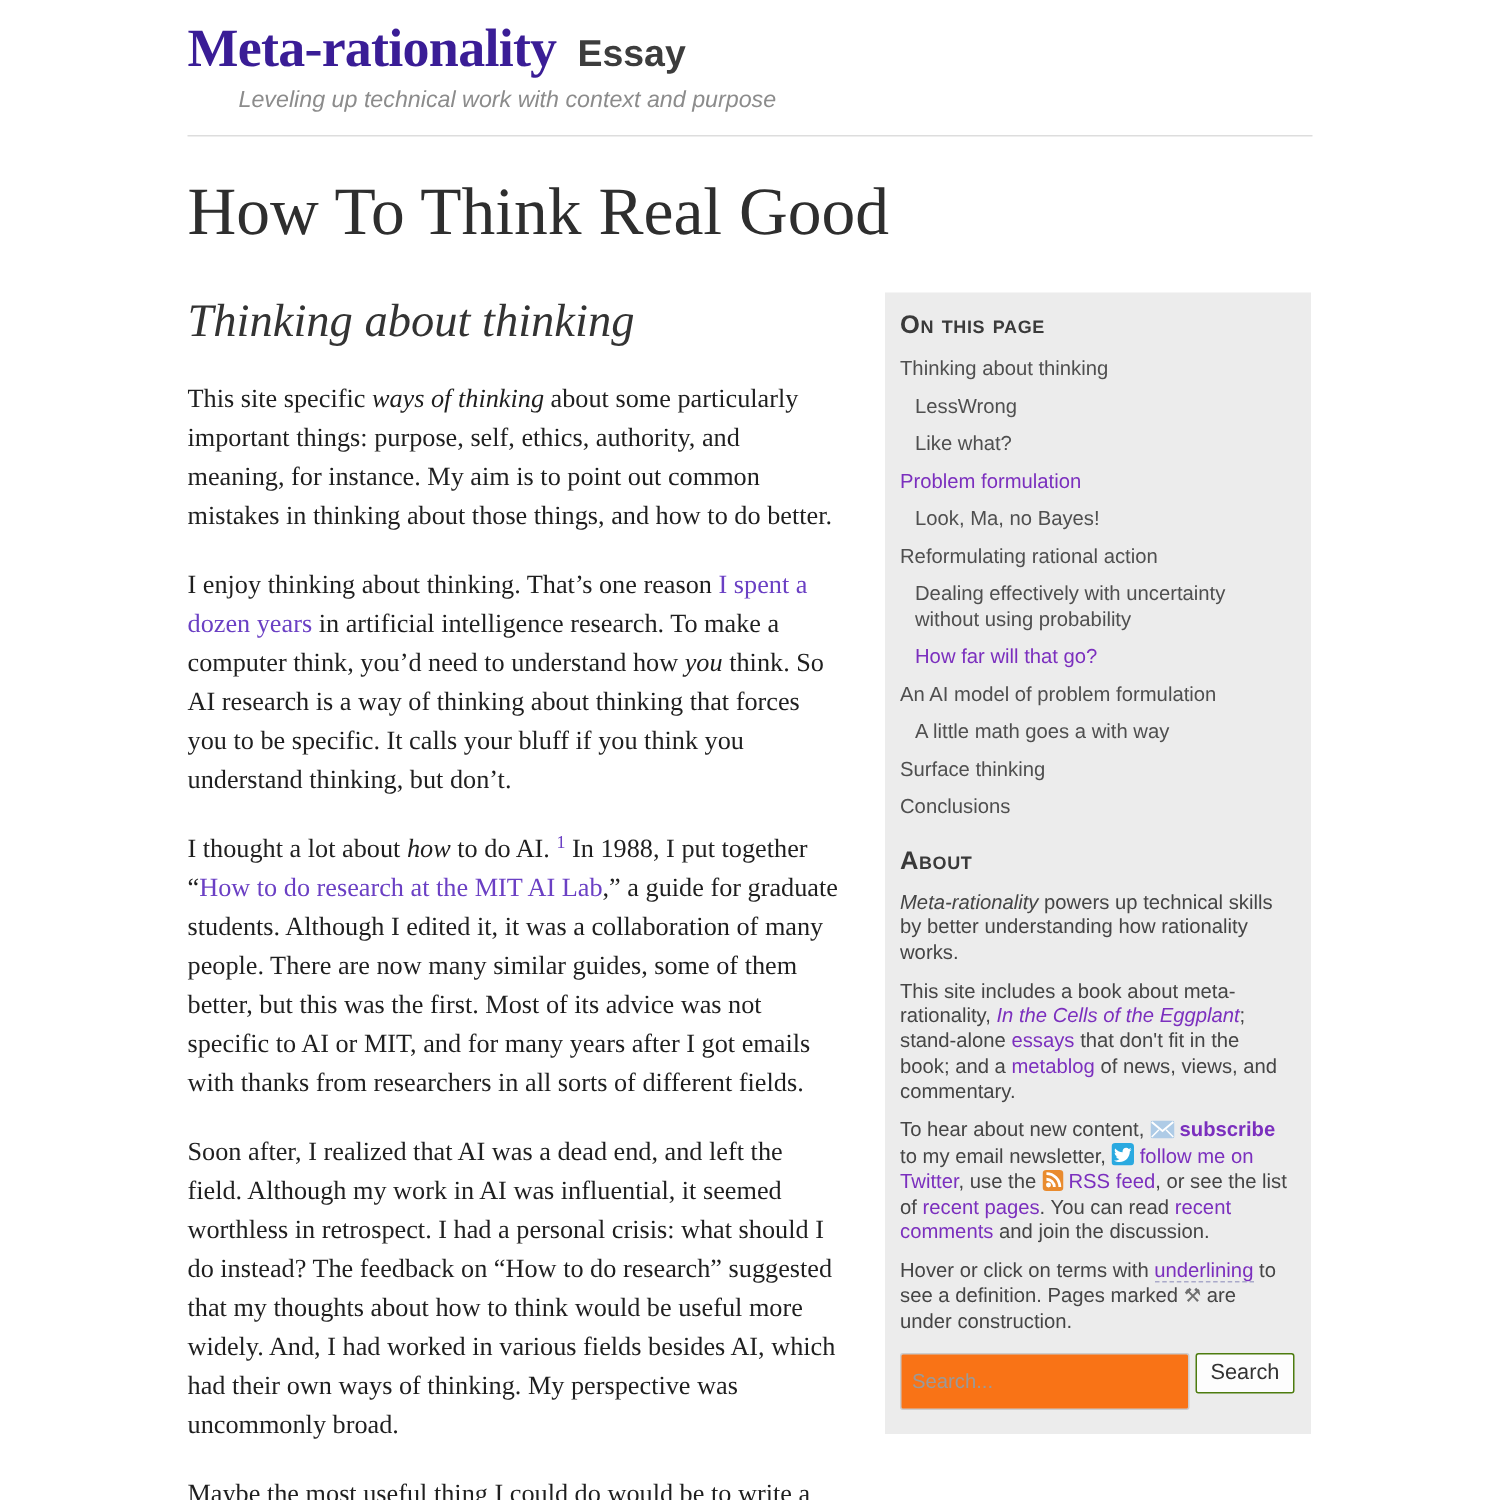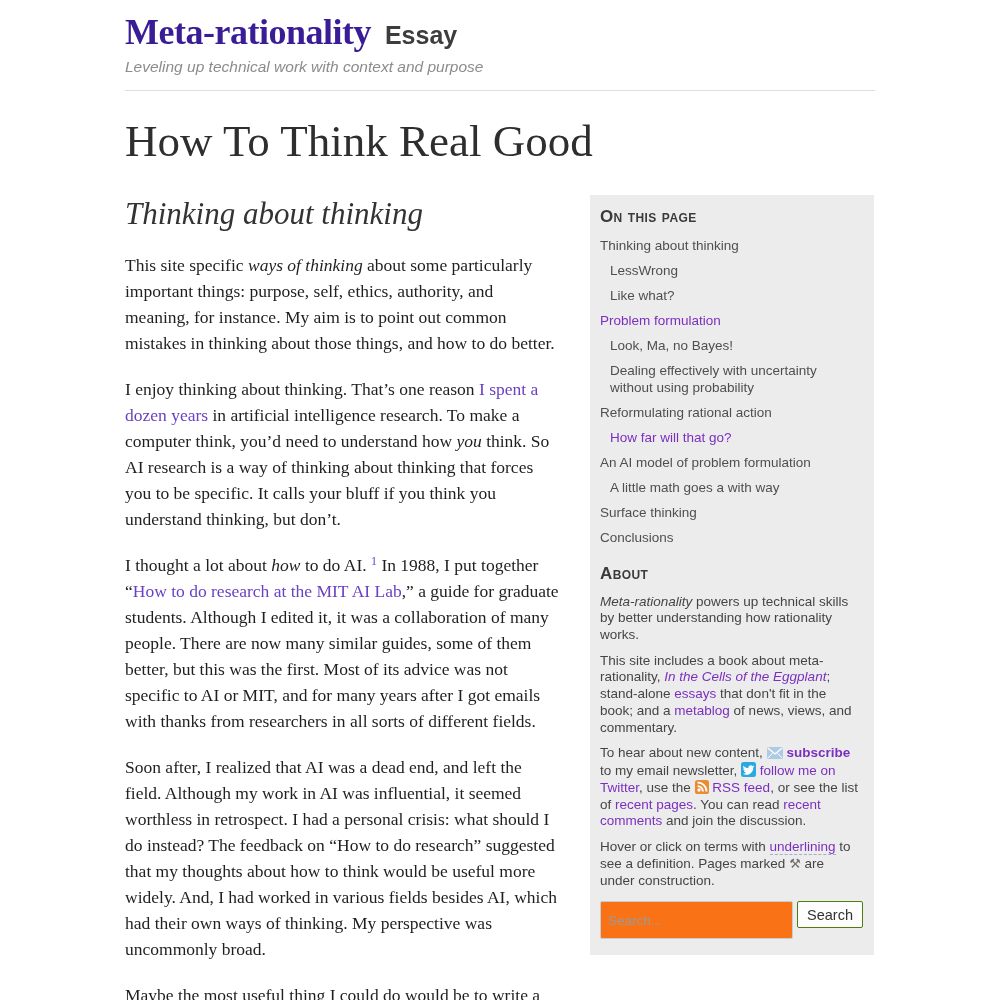--- a/index.html
+++ b/index.html
@@ -24,21 +24,21 @@
   .site-title{
     font-family:"Liberation Serif",serif;font-weight:700;
     font-size:36px;line-height:40px;color:var(--brand);letter-spacing:-0.5px;
   }
   .site-kind{
     font-family:"Liberation Sans",sans-serif;font-weight:700;
     font-size:25px;color:#3d3d3d;
   }
   .tagline{
     font-family:"Liberation Sans",sans-serif;font-style:italic;
-    font-size:15.5px;color:#8c8c8c;margin-top:6px;
+    font-size:15.5px;color:#8c8c8c;margin-top:6px;margin-left:34px;
   }
   .header-rule{border:none;border-top:1px solid #ddd;margin:14px 0 0 0;}
 
   
   .page-title{
     font-size:45px;line-height:1.1;font-weight:400;color:#2e2e2e;
     margin:26px 0 0 0;white-space:nowrap;
   }
 
   
@@ -126,22 +126,22 @@
       </div>
 
     <div class="sidebar">
       <div class="sidebar-heading">On this page</div>
       <div>
           <div class="toc-item level-1">Thinking about thinking</div>
           <div class="toc-item level-2">LessWrong</div>
           <div class="toc-item level-2">Like what?</div>
           <div class="toc-item level-1 active">Problem formulation</div>
           <div class="toc-item level-2">Look, Ma, no Bayes!</div>
+          <div class="toc-item level-1">Reformulating rational action</div>
           <div class="toc-item level-2">Dealing effectively with uncertainty without using probability</div>
-          <div class="toc-item level-1">Reformulating rational action</div>
           <div class="toc-item level-2 active">How far will that go?</div>
           <div class="toc-item level-1">An AI model of problem formulation</div>
           <div class="toc-item level-2">A little math goes a with way</div>
           <div class="toc-item level-1">Surface thinking</div>
           <div class="toc-item level-1">Conclusions</div>
         </div>
 
       <div class="sidebar-heading about-h">About</div>
       <div>
           <div class="about-p"><span class="em">Meta-rationality</span><span> powers up technical skills by better understanding how rationality works.</span></div>

